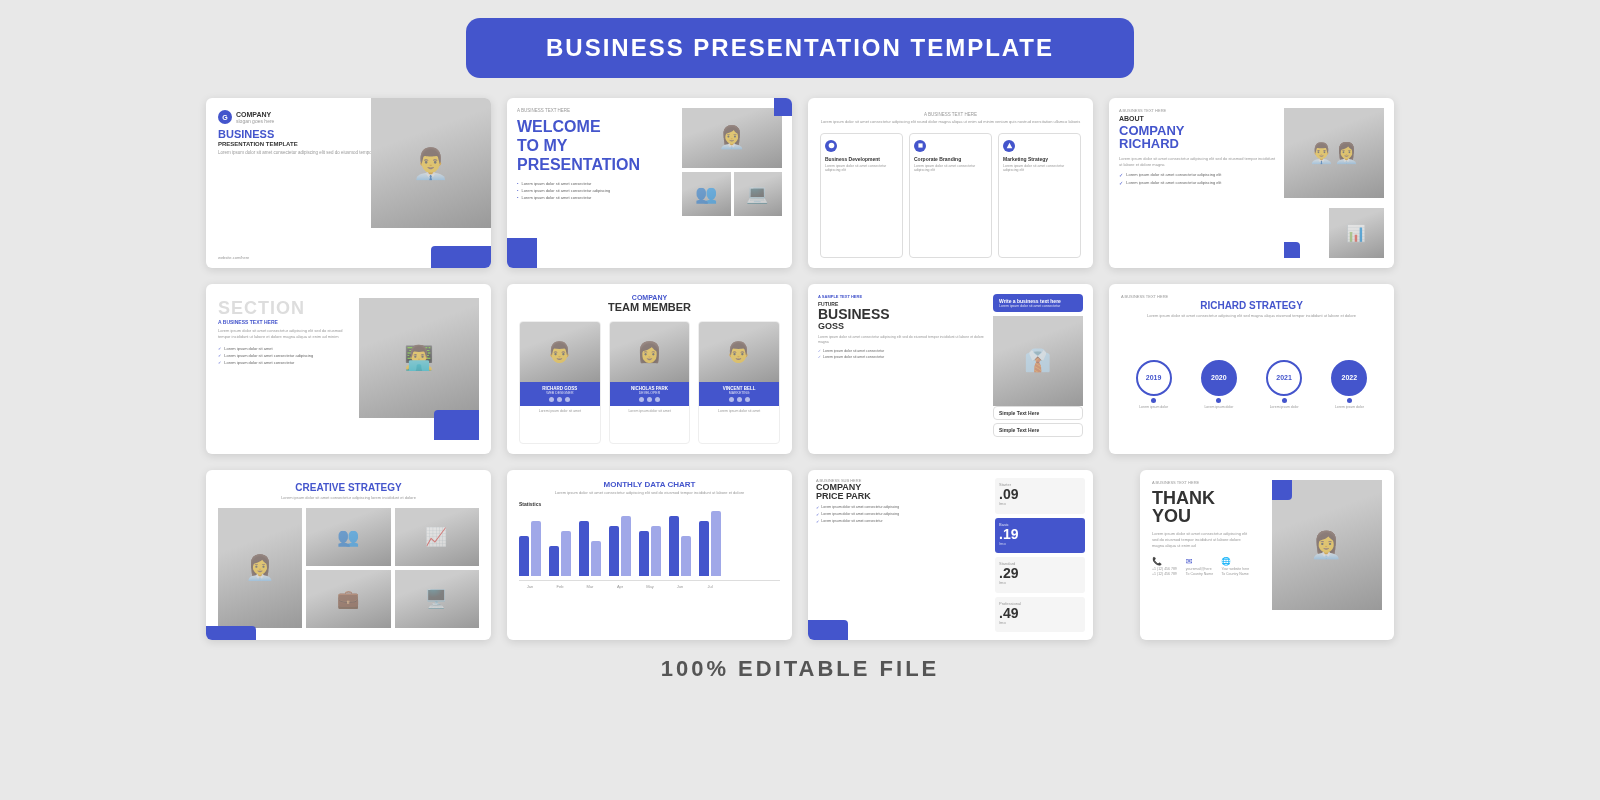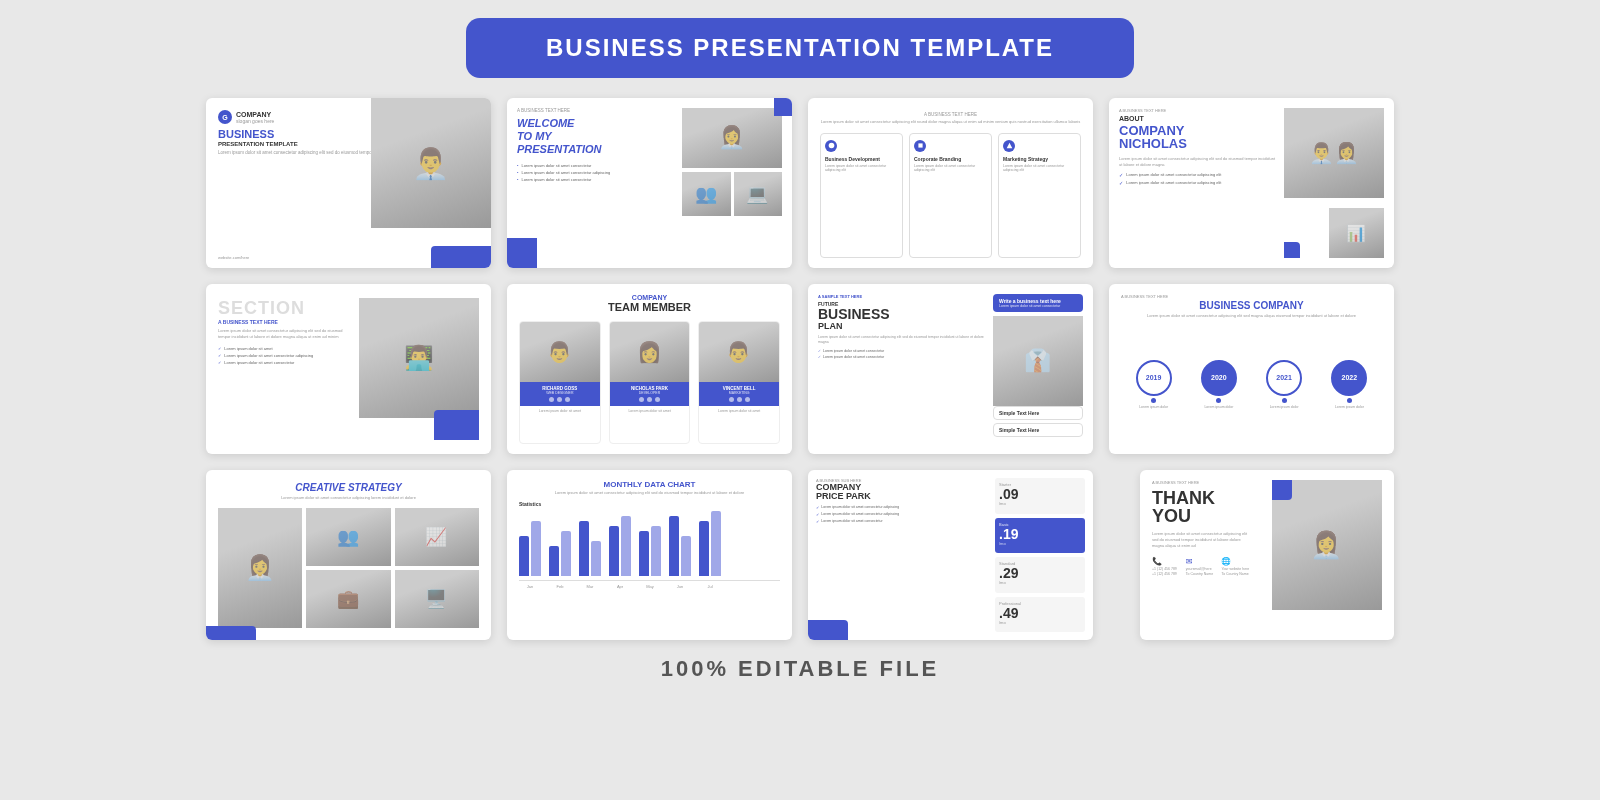--- a/index.html
+++ b/index.html
@@ -93,21 +93,21 @@
 
     
     .slide-2 {
       display: flex;
       padding: 10px;
       gap: 8px;
     }
     .slide-2 .left-content { flex: 1; }
     .slide-2 .right-photos { width: 100px; display: flex; flex-direction: column; gap: 4px; }
     .slide-2 .small-text { font-size: 4.5px; color: #999; margin-bottom: 4px; }
-    .slide-2 .welcome-title { font-size: 11px; font-weight: 900; color: #333; line-height: 1.2; margin-bottom: 6px; font-style: italic; }
+    .slide-2 .welcome-title { font-size: 16px; font-weight: 900; color: #333; line-height: 1.2; margin-bottom: 6px; }
     .slide-2 .welcome-title span { color: #4455cc; }
     .slide-2 .bullet { font-size: 4px; color: #666; margin-bottom: 2px; display: flex; gap: 3px; }
     .slide-2 .bullet::before { content: '•'; color: #4455cc; }
     .photo-box {
       background: linear-gradient(135deg, #bbb 0%, #888 100%);
       border-radius: 3px;
     }
     .slide-2 .photo-top { width: 100%; height: 60px; }
     .slide-2 .photo-grid { display: grid; grid-template-columns: 1fr 1fr; gap: 3px; flex: 1; }
     .slide-2 .photo-small { height: 44px; }
@@ -291,21 +291,21 @@
     .year-circle .circle-desc { font-size: 3.5px; color: #999; text-align: center; max-width: 50px; }
     .year-circle .circle-dot { width: 5px; height: 5px; background: #4455cc; border-radius: 50%; }
 
     
     .slide-9 {
       display: flex;
       flex-direction: column;
       padding: 12px;
     }
     .slide-9 .port-title { font-size: 10px; font-weight: 700; color: #333; text-align: center; margin-bottom: 2px; }
-    .slide-9 .port-title span { color: #4455cc; font-style: italic; }
+    .slide-9 .port-title span { color: #4455cc; }
     .slide-9 .port-desc { font-size: 4px; color: #999; text-align: center; margin-bottom: 8px; }
     .slide-9 .photos-grid {
       display: grid;
       grid-template-columns: 1fr 1fr 1fr;
       grid-template-rows: 1fr 1fr;
       gap: 4px;
       flex: 1;
     }
     .slide-9 .photo-lg { grid-row: 1 / 3; }
     .slide-9 .port-photo { width: 100%; height: 100%; border-radius: 3px; }
@@ -518,21 +518,21 @@
       </div>
     </div>
   </div>
 
   <div class="slide slide-4">
     <div class="left">
       <div class="biz-label">A BUSINESS TEXT HERE</div>
       <div class="about-title">ABOUT</div>
       <div class="history-title">
         <span>COMPANY</span><br>
-        <span>NICHOLAS</span>
+        <span>RICHARD</span>
       </div>
       <div class="text-block">Lorem ipsum dolor sit amet consectetur adipiscing elit sed do eiusmod tempor incididunt ut labore et dolore magna</div>
       <div class="check-item">
           <span>Lorem ipsum dolor sit amet consectetur adipiscing elit</span>
         </div>
       <div class="check-item">
           <span>Lorem ipsum dolor sit amet consectetur adipiscing elit</span>
         </div>
     </div>
     <div class="right">
@@ -621,21 +621,21 @@
         <div class="member-desc">Lorem ipsum dolor sit amet</div>
       </div>
     </div>
   </div>
 
   <div class="slide slide-7">
     <div class="left">
       <div class="sample-tag">A SAMPLE TEXT HERE</div>
       <div class="future-label">FUTURE</div>
       <div class="biz-big">BUSINESS</div>
-      <div class="plan-word">PLAN</div>
+      <div class="plan-word">GOSS</div>
       <div class="plan-desc">Lorem ipsum dolor sit amet consectetur adipiscing elit sed do eiusmod tempor incididunt ut labore et dolore magna</div>
       <div class="check-sm">
           <span>Lorem ipsum dolor sit amet consectetur</span>
         </div>
       <div class="check-sm">
           <span>Lorem ipsum dolor sit amet consectetur</span>
         </div>
     </div>
     <div class="right">
       <div class="blue-box">
@@ -649,21 +649,21 @@
         <div class="gray-box-title">Simple Text Here</div>
       </div>
       <div class="gray-box">
         <div class="gray-box-title">Simple Text Here</div>
       </div>
     </div>
   </div>
 
   <div class="slide slide-8">
     <div class="biz-label">A BUSINESS TEXT HERE</div>
-    <div class="strategy-title">BUSINESS COMPANY</div>
+    <div class="strategy-title">RICHARD STRATEGY</div>
     <div class="strategy-desc">Lorem ipsum dolor sit amet consectetur adipiscing elit sed magna aliqua eiusmod tempor incididunt ut labore et dolore</div>
     <div class="circles-row">
       <div class="year-circle">
         <div class="circle">
           <span class="circle-year">2019</span>
         </div>
         <div class="circle-dot"></div>
         <div class="circle-desc">Lorem ipsum dolor</div>
       </div>
       <div class="year-circle">

